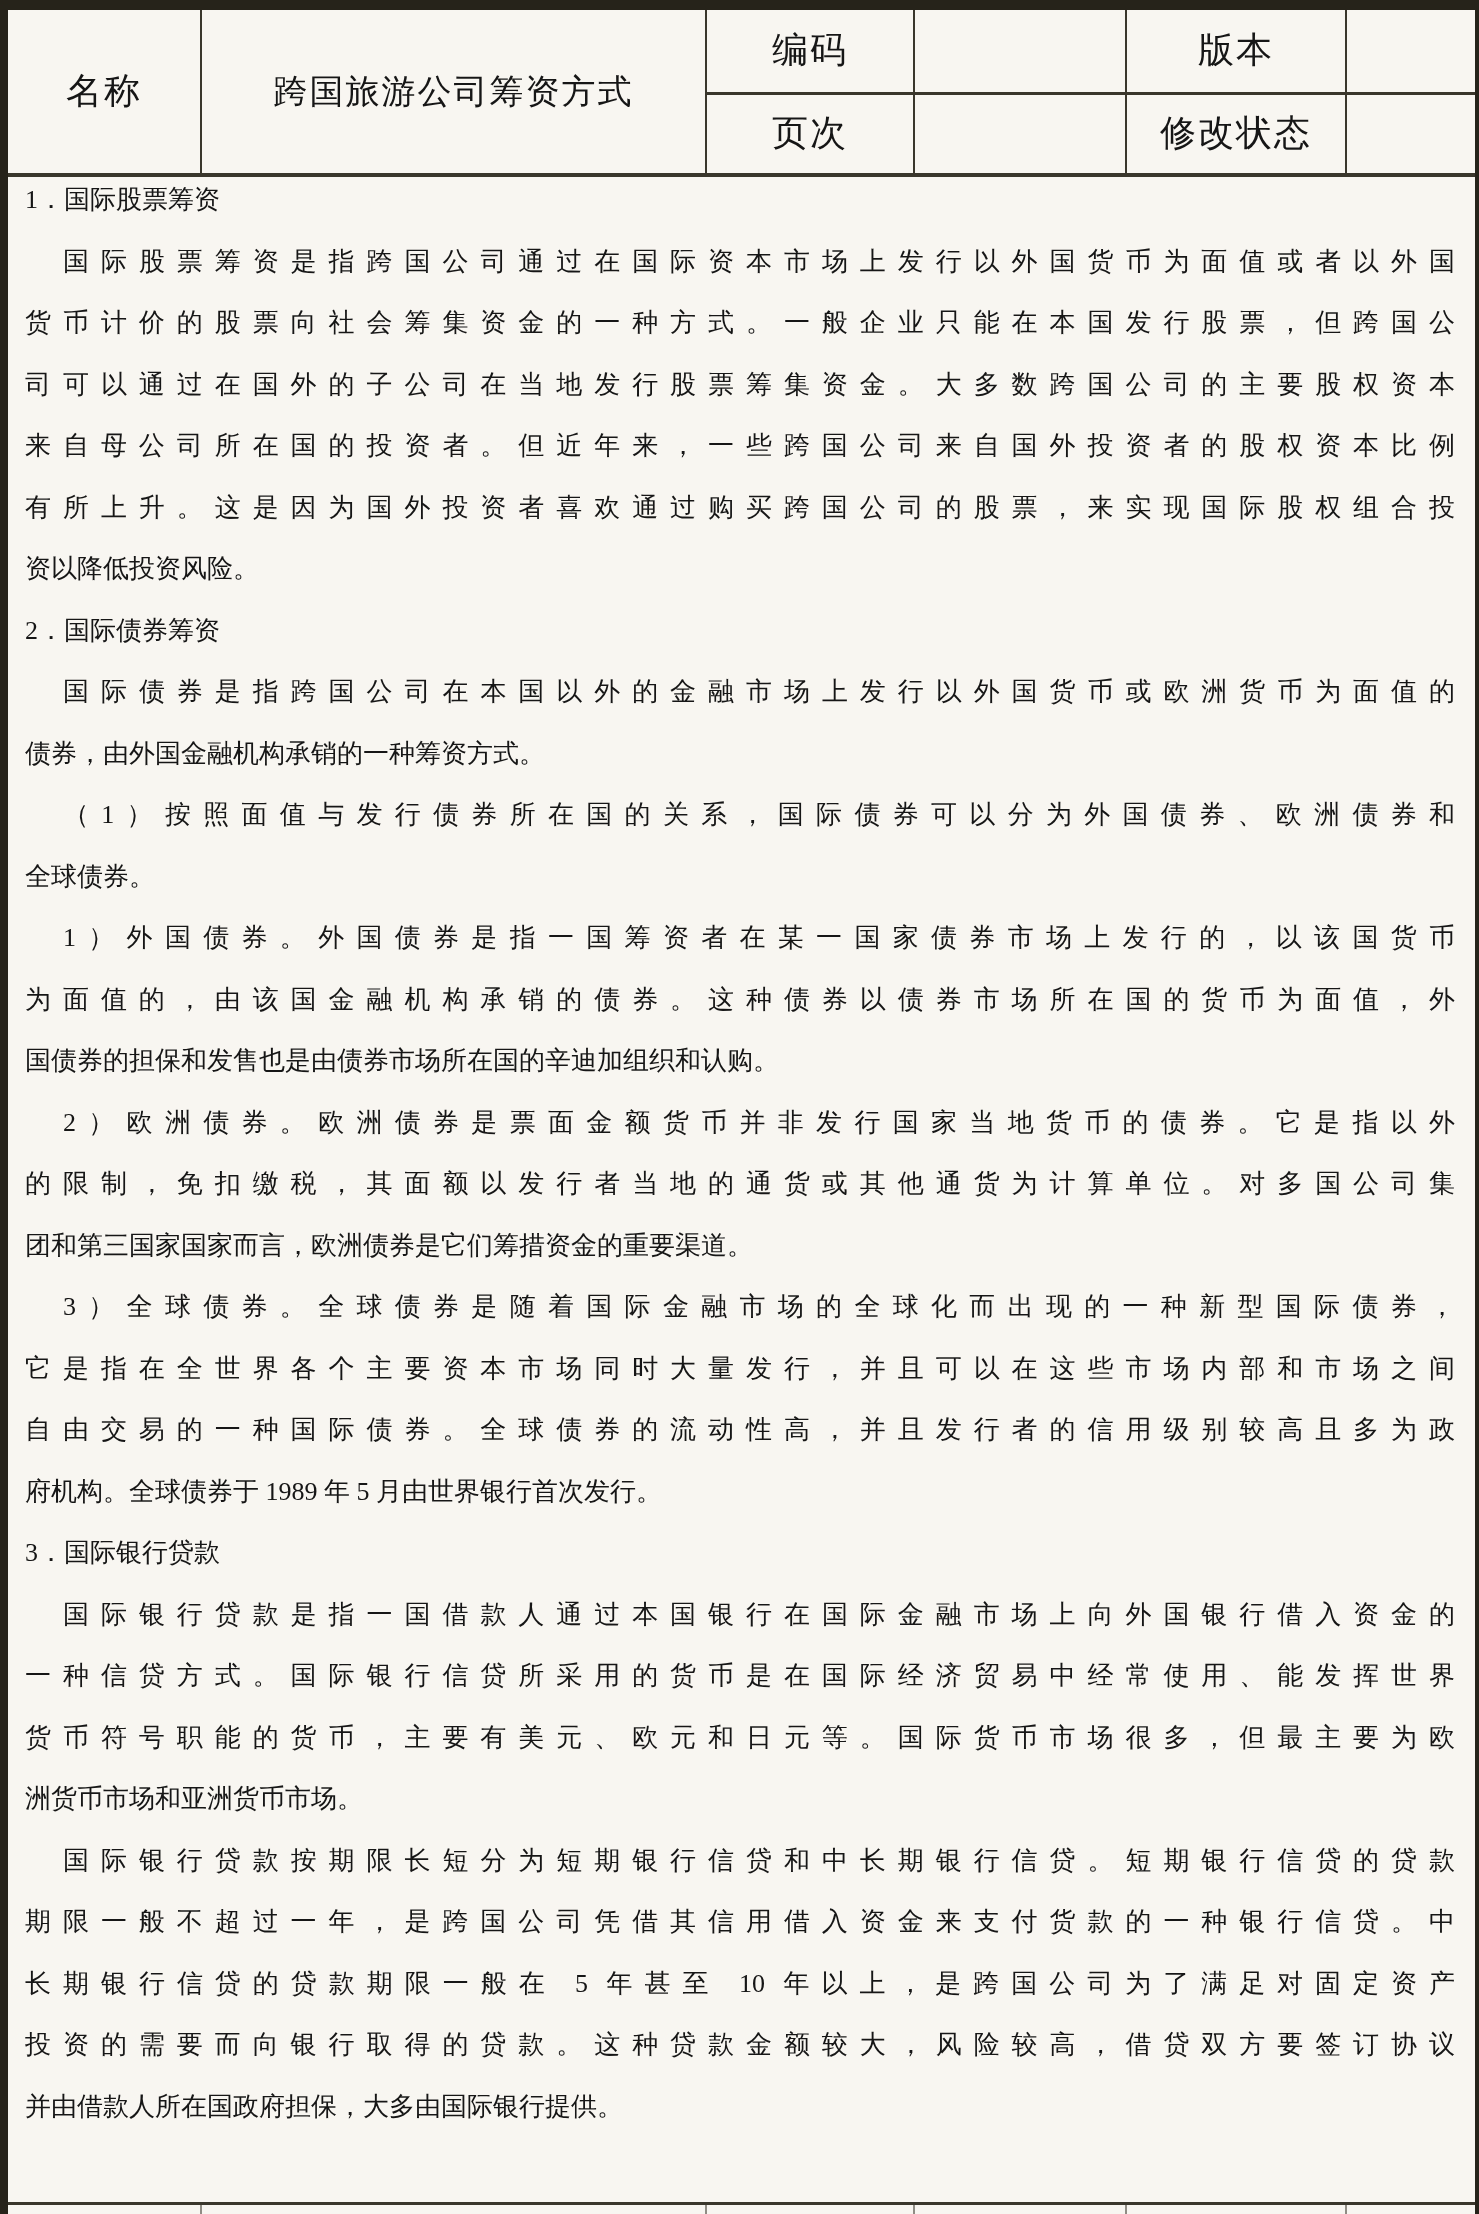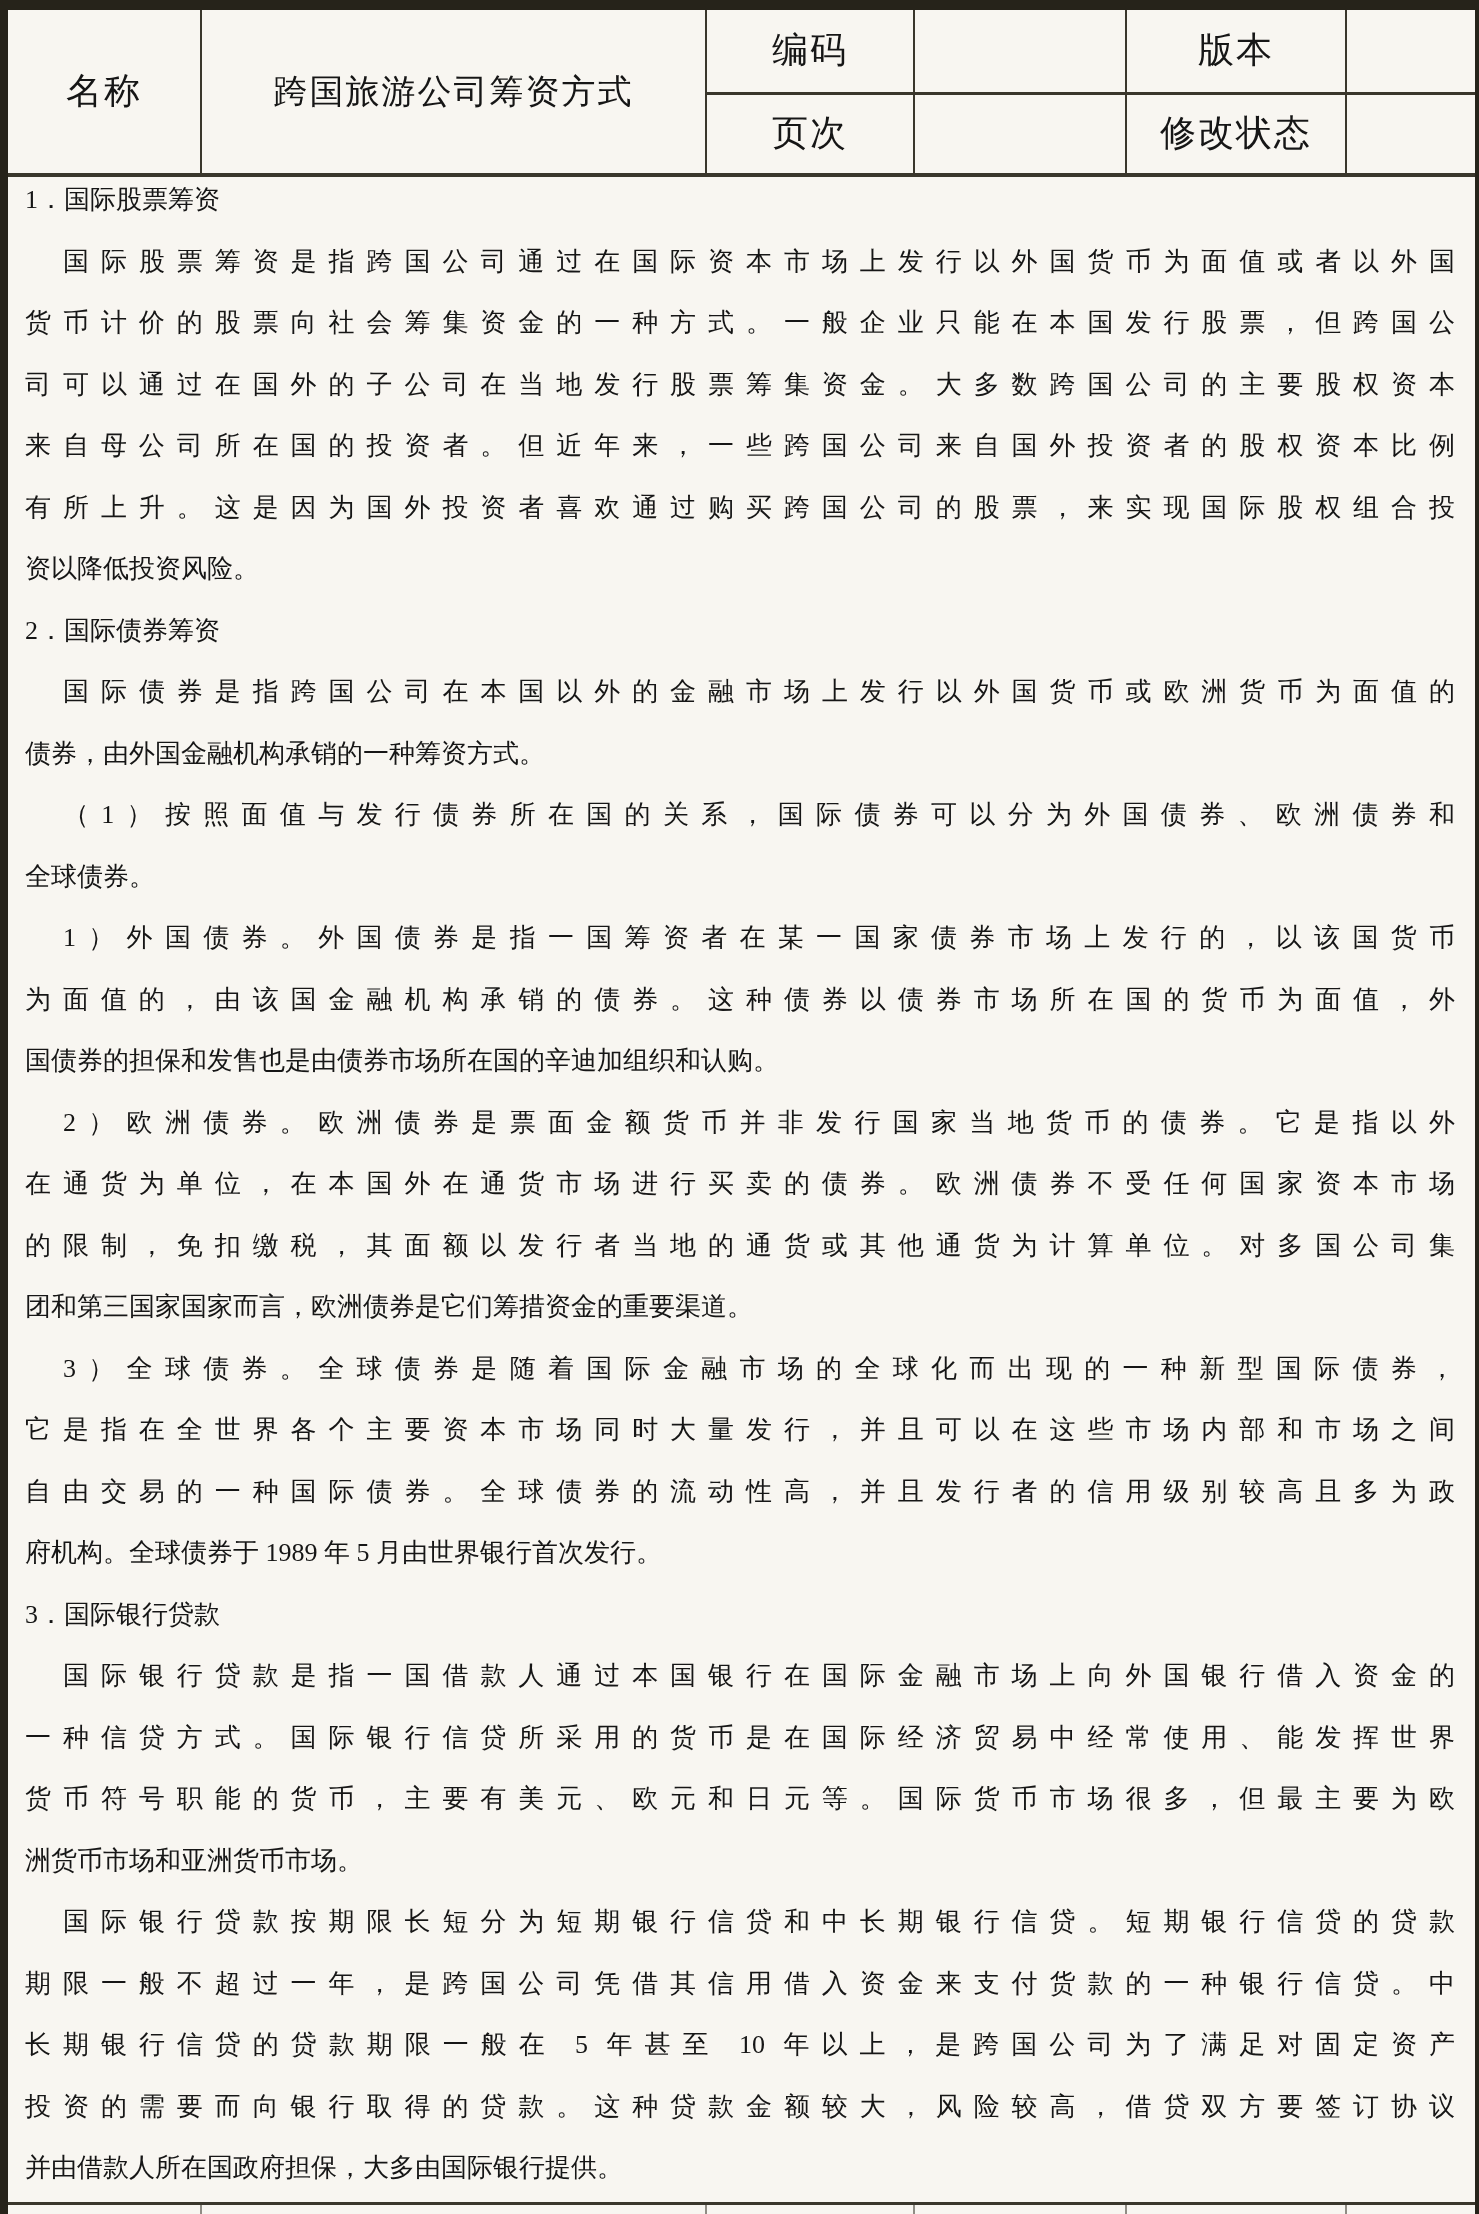--- a/index.html
+++ b/index.html
@@ -111,21 +111,20 @@
         <div class="line e">资以降低投资风险。</div>
         <div class="line h">2．国际债券筹资</div>
         <div class="line f">国际债券是指跨国公司在本国以外的金融市场上发行以外国货币或欧洲货币为面值的</div>
         <div class="line e">债券，由外国金融机构承销的一种筹资方式。</div>
         <div class="line f">（1）按照面值与发行债券所在国的关系，国际债券可以分为外国债券、欧洲债券和</div>
         <div class="line e">全球债券。</div>
         <div class="line f">1）外国债券。外国债券是指一国筹资者在某一国家债券市场上发行的，以该国货币</div>
         <div class="line c">为面值的，由该国金融机构承销的债券。这种债券以债券市场所在国的货币为面值，外</div>
         <div class="line e">国债券的担保和发售也是由债券市场所在国的辛迪加组织和认购。</div>
         <div class="line f">2）欧洲债券。欧洲债券是票面金额货币并非发行国家当地货币的债券。它是指以外</div>
-        <div class="line c">在通货为单位，在本国外在通货市场进行买卖的债券。欧洲债券不受任何国家资本市场</div>
         <div class="line c">的限制，免扣缴税，其面额以发行者当地的通货或其他通货为计算单位。对多国公司集</div>
         <div class="line e">团和第三国家国家而言，欧洲债券是它们筹措资金的重要渠道。</div>
         <div class="line f">3）全球债券。全球债券是随着国际金融市场的全球化而出现的一种新型国际债券，</div>
         <div class="line c">它是指在全世界各个主要资本市场同时大量发行，并且可以在这些市场内部和市场之间</div>
         <div class="line c">自由交易的一种国际债券。全球债券的流动性高，并且发行者的信用级别较高且多为政</div>
         <div class="line e">府机构。全球债券于 1989 年 5 月由世界银行首次发行。</div>
         <div class="line h">3．国际银行贷款</div>
         <div class="line f">国际银行贷款是指一国借款人通过本国银行在国际金融市场上向外国银行借入资金的</div>
         <div class="line c">一种信贷方式。国际银行信贷所采用的货币是在国际经济贸易中经常使用、能发挥世界</div>
         <div class="line c">货币符号职能的货币，主要有美元、欧元和日元等。国际货币市场很多，但最主要为欧</div>

